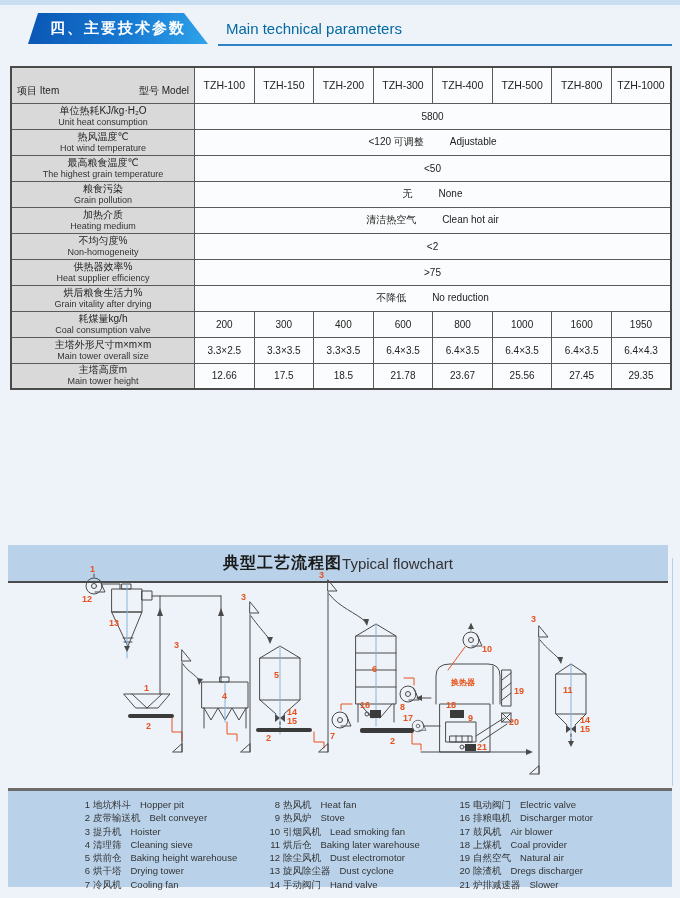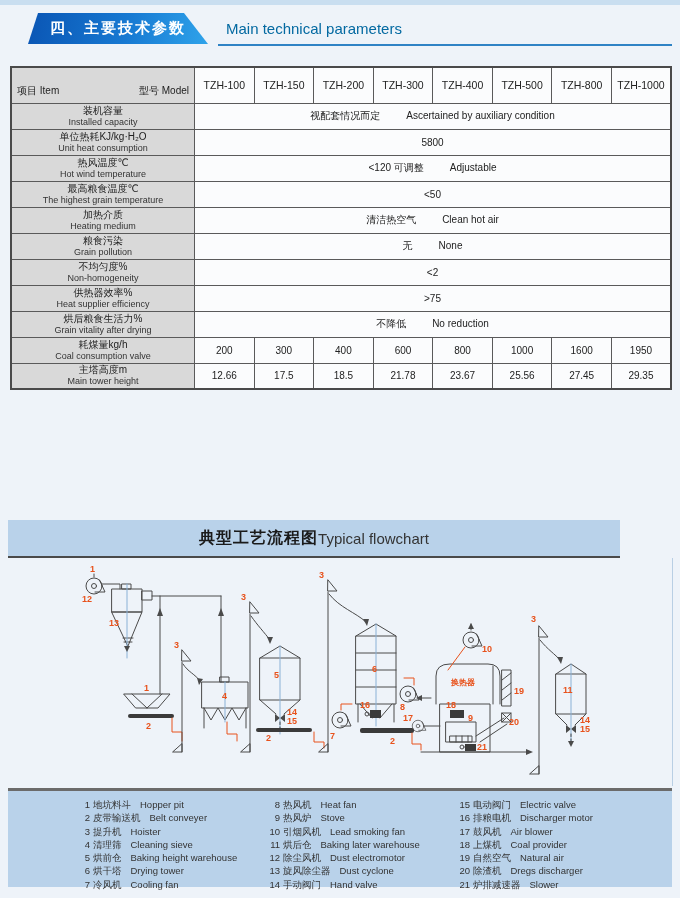--- a/index.html
+++ b/index.html
@@ -20,21 +20,21 @@
   .lbl-cn{font-size:10px;line-height:12px;}
   .lbl-en{font-size:9px;line-height:11px;color:#333;}
   .model-cell{font-size:10.5px;}
   .val-cell{font-size:10px;}
   .merged-cell{font-size:10px;}
   .merged-en{margin-left:26px;}
   .corner-cell{position:relative;background:#d9d9d9 !important;}
   .corner-model{position:absolute;right:5px;top:16px;font-size:10px;}
   .corner-item{position:absolute;left:5px;bottom:5px;font-size:10px;}
 
-  .flow-band{position:absolute;left:8px;top:520px;width:612px;height:36px;background:#b9d2ea;border-bottom:2px solid #4a4a4a;display:flex;align-items:center;justify-content:center;}
+  .flow-band{position:absolute;left:8px;top:545px;width:660px;height:36px;background:#b9d2ea;border-bottom:2px solid #4a4a4a;display:flex;align-items:center;justify-content:center;}
   .flow-band .cn{font-size:16px;font-weight:bold;color:#1a1a1a;letter-spacing:1px;}
   .flow-band .en{font-size:15px;color:#333;}
   .flow-area{position:absolute;left:8px;top:558px;width:664px;height:228px;border-right:1px solid #b9cfe4;}
 
   svg.diagram{position:absolute;left:2px;top:0;}
   .bl{stroke:#8ab1d6;}
   .rd{stroke:#e8521c;}
   .belt{fill:#3a3a3a;stroke:none;}
   .fillg{fill:#4a4a4a;stroke:none;}
   .dash{stroke-dasharray:2.5 2.5;}
@@ -69,27 +69,20 @@
           <td class="model-cell">TZH-150</td>
           <td class="model-cell">TZH-200</td>
           <td class="model-cell">TZH-300</td>
           <td class="model-cell">TZH-400</td>
           <td class="model-cell">TZH-500</td>
           <td class="model-cell">TZH-800</td>
           <td class="model-cell">TZH-1000</td>
         </tr>
         <tr>
           <td class="label-cell">
-            <div class="lbl-cn">装机容量</div>
-            <div class="lbl-en">Installed capacity</div>
-          </td>
-          <td class="merged-cell" colspan="8"><span>视配套情况而定</span><span class="merged-en">Ascertained by auxiliary condition</span></td>
-        </tr>
-        <tr>
-          <td class="label-cell">
             <div class="lbl-cn">单位热耗KJ/kg·H₂O</div>
             <div class="lbl-en">Unit heat consumption</div>
           </td>
           <td class="merged-cell" colspan="8"><span>5800</span></td>
         </tr>
         <tr>
           <td class="label-cell">
             <div class="lbl-cn">热风温度℃</div>
             <div class="lbl-en">Hot wind temperature</div>
           </td>
@@ -97,31 +90,31 @@
         </tr>
         <tr>
           <td class="label-cell">
             <div class="lbl-cn">最高粮食温度℃</div>
             <div class="lbl-en">The highest grain temperature</div>
           </td>
           <td class="merged-cell" colspan="8"><span>&lt;50</span></td>
         </tr>
         <tr>
           <td class="label-cell">
+            <div class="lbl-cn">粮食污染</div>
+            <div class="lbl-en">Grain pollution</div>
+          </td>
+          <td class="merged-cell" colspan="8"><span>无</span><span class="merged-en">None</span></td>
+        </tr>
+        <tr>
+          <td class="label-cell">
             <div class="lbl-cn">加热介质</div>
             <div class="lbl-en">Heating medium</div>
           </td>
           <td class="merged-cell" colspan="8"><span>清洁热空气</span><span class="merged-en">Clean hot air</span></td>
-        </tr>
-        <tr>
-          <td class="label-cell">
-            <div class="lbl-cn">粮食污染</div>
-            <div class="lbl-en">Grain pollution</div>
-          </td>
-          <td class="merged-cell" colspan="8"><span>无</span><span class="merged-en">None</span></td>
         </tr>
         <tr>
           <td class="label-cell">
             <div class="lbl-cn">不均匀度%</div>
             <div class="lbl-en">Non-homogeneity</div>
           </td>
           <td class="merged-cell" colspan="8"><span>&lt;2</span></td>
         </tr>
         <tr>
           <td class="label-cell">
@@ -143,20 +136,34 @@
             <div class="lbl-en">Coal consumption valve</div>
           </td>
           <td class="val-cell">200</td>
           <td class="val-cell">300</td>
           <td class="val-cell">400</td>
           <td class="val-cell">600</td>
           <td class="val-cell">800</td>
           <td class="val-cell">1000</td>
           <td class="val-cell">1600</td>
           <td class="val-cell">1950</td>
+        </tr>
+        <tr>
+          <td class="label-cell">
+            <div class="lbl-cn">主塔外形尺寸m×m×m</div>
+            <div class="lbl-en">Main tower overall size</div>
+          </td>
+          <td class="val-cell">3.3×2.5</td>
+          <td class="val-cell">3.3×3.5</td>
+          <td class="val-cell">3.3×3.5</td>
+          <td class="val-cell">6.4×3.5</td>
+          <td class="val-cell">6.4×3.5</td>
+          <td class="val-cell">6.4×3.5</td>
+          <td class="val-cell">6.4×3.5</td>
+          <td class="val-cell">6.4×4.3</td>
         </tr>
         <tr>
           <td class="label-cell">
             <div class="lbl-cn">主塔高度m</div>
             <div class="lbl-en">Main tower height</div>
           </td>
           <td class="val-cell">12.66</td>
           <td class="val-cell">17.5</td>
           <td class="val-cell">18.5</td>
           <td class="val-cell">21.78</td>

